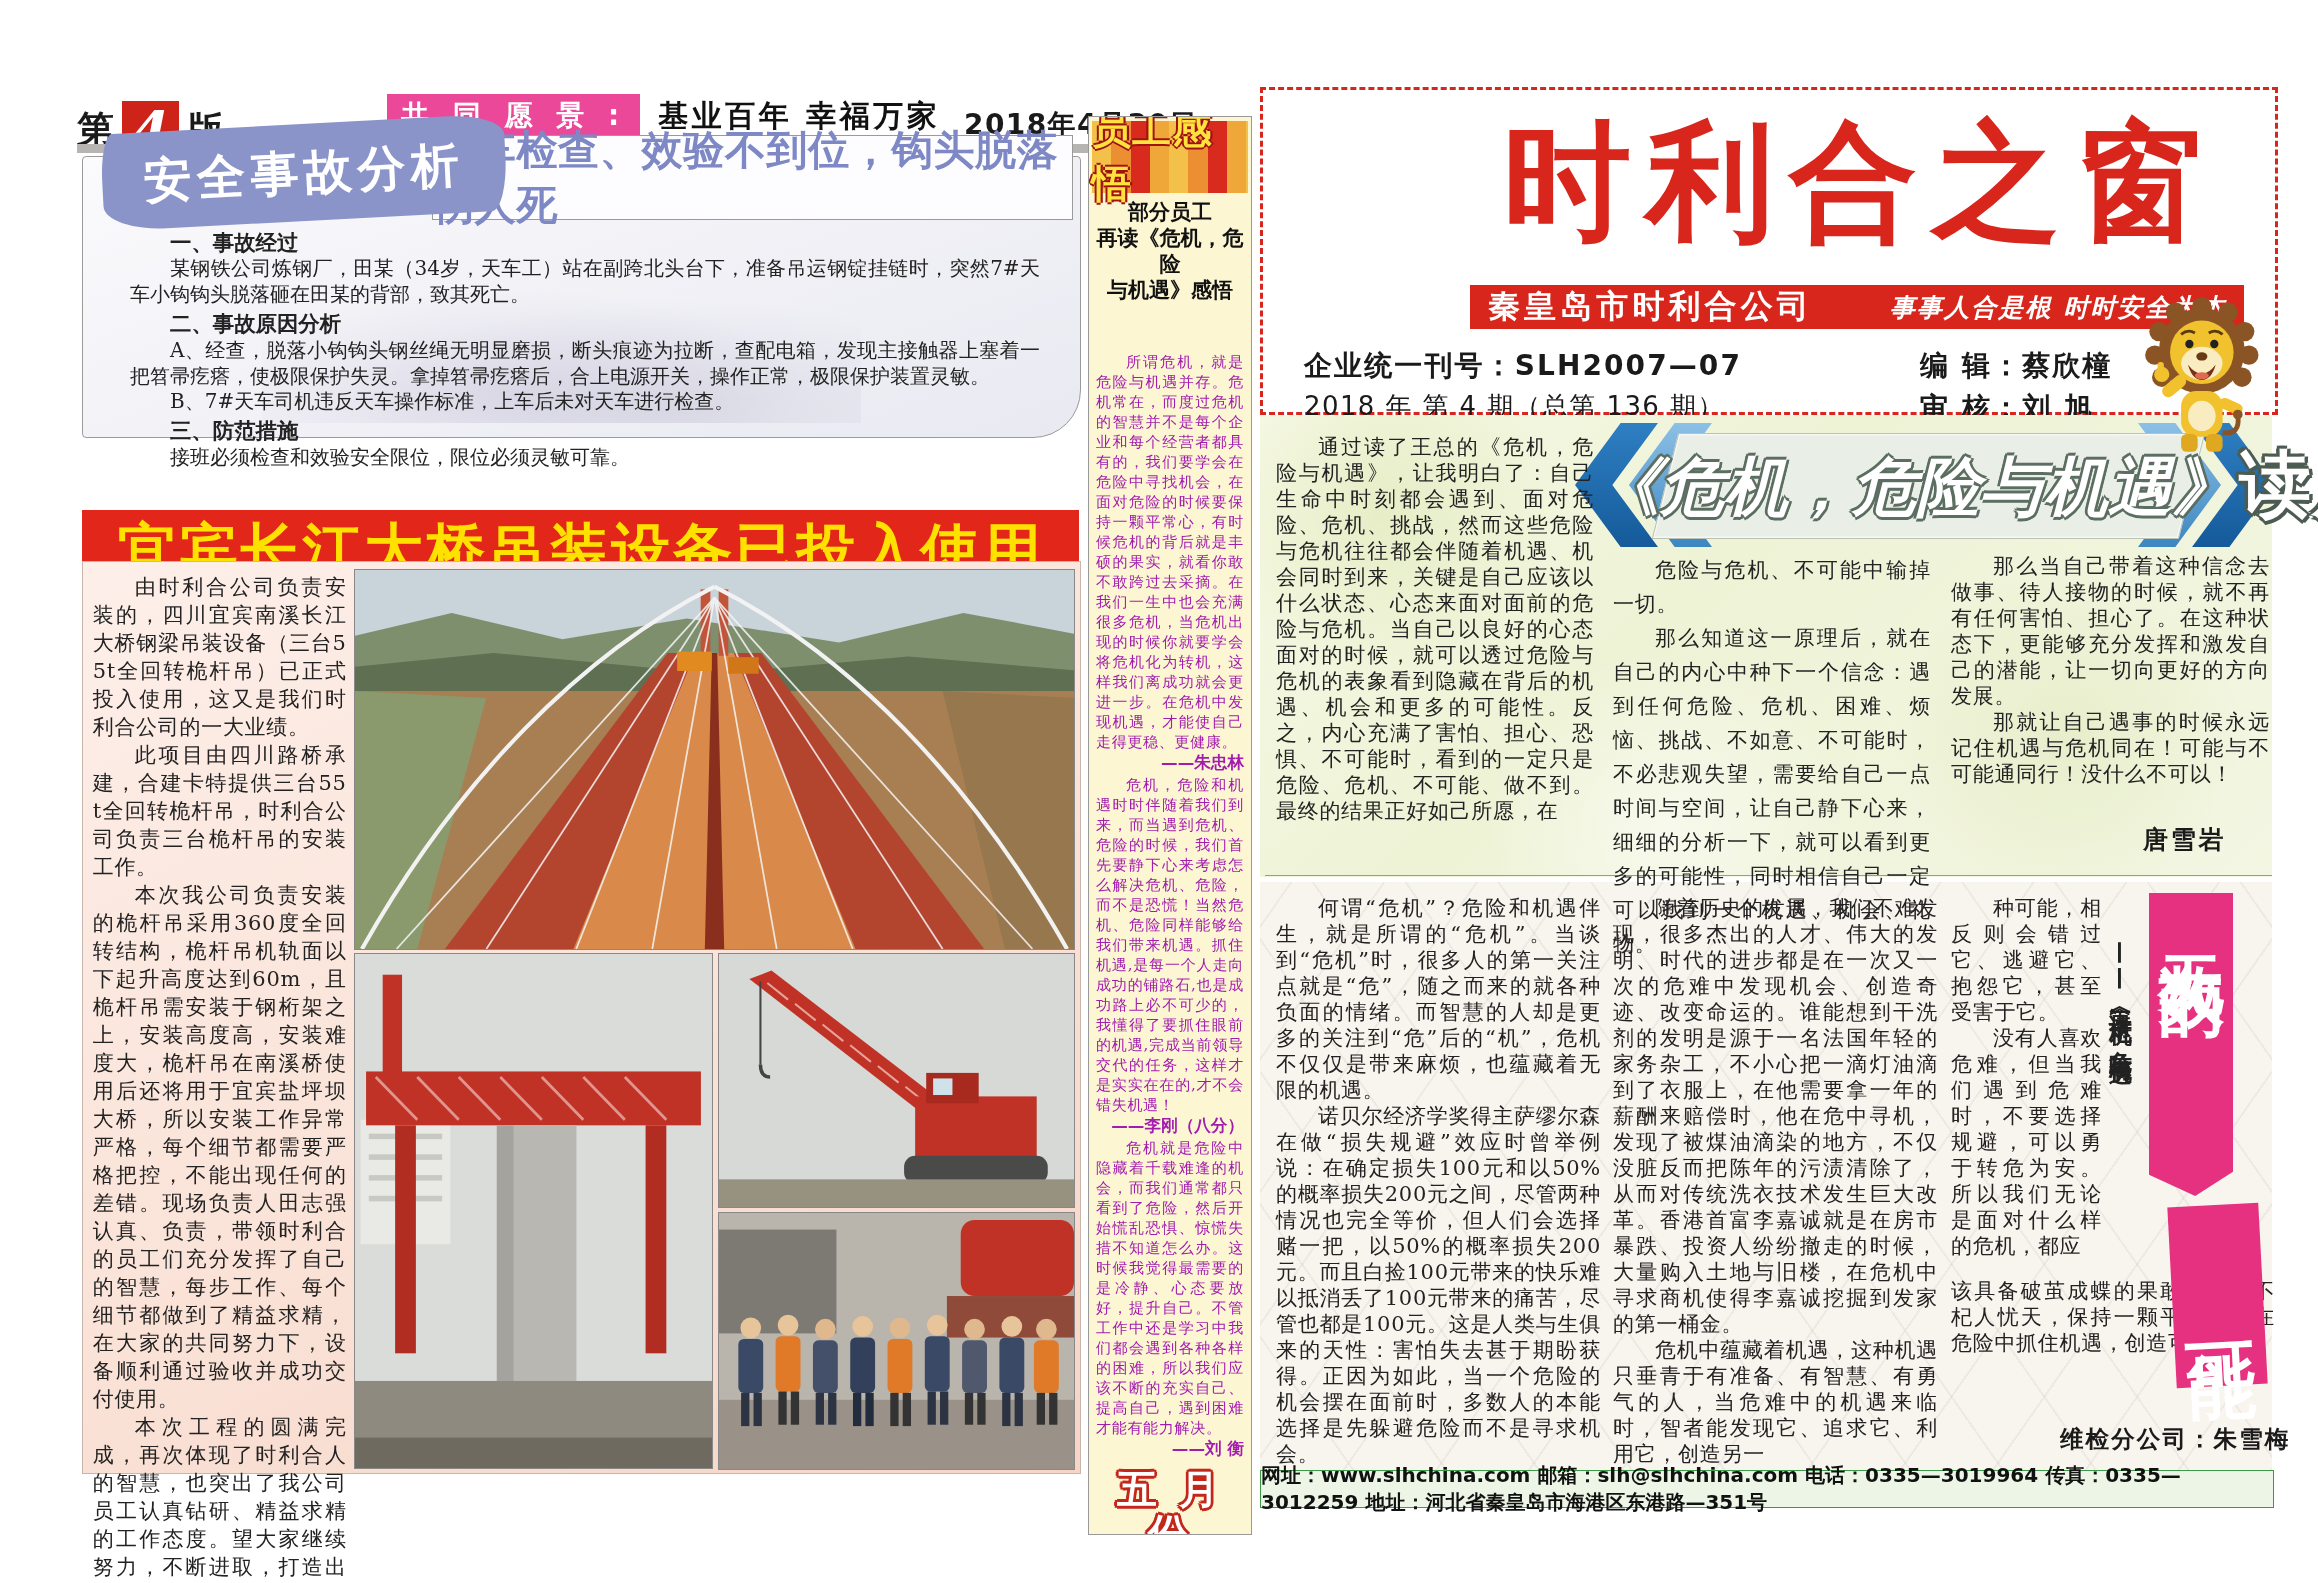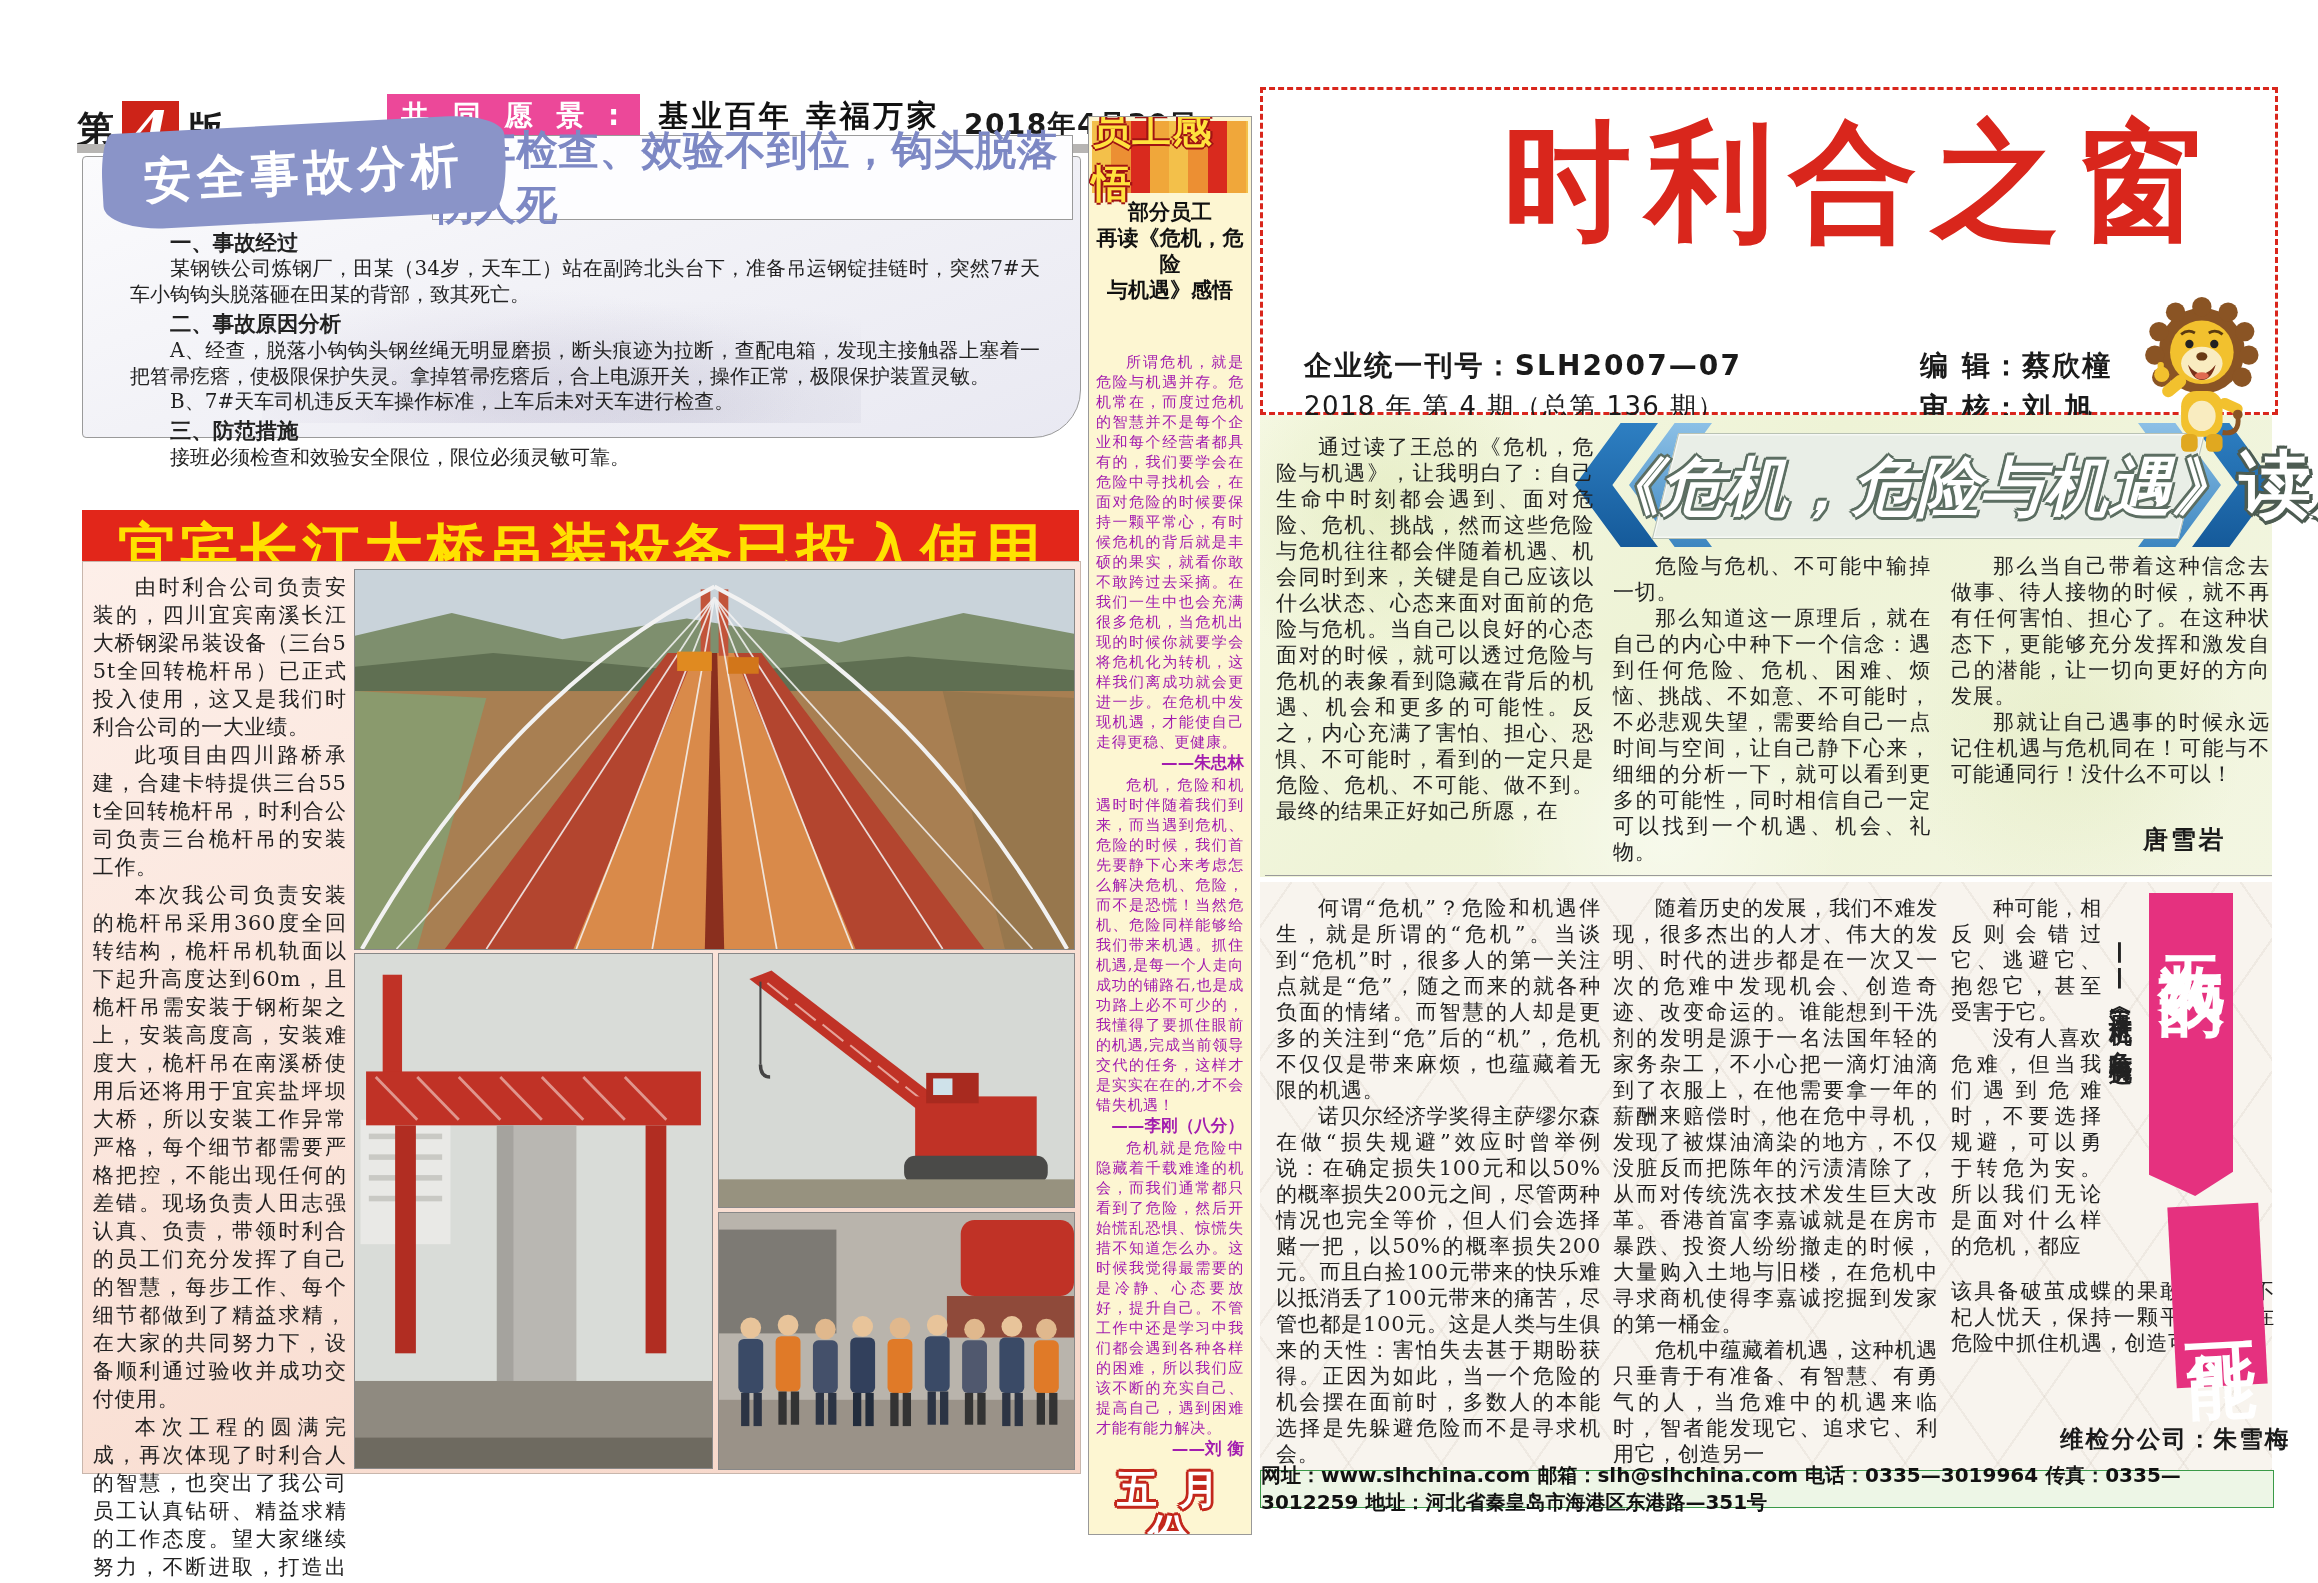--- a/index.html
+++ b/index.html
@@ -119,21 +119,21 @@
   .rev-head-text{position:absolute;left:21px;top:14px;width:664px;text-align:center;white-space:nowrap;z-index:4;}
   .rev-head-main{font-family:"DejaVu Serif",serif;font-style:italic;font-weight:bold;font-size:64px;color:#fff;
         text-shadow:-2.8px 0 #5c6e62,2.8px 0 #5c6e62,0 -2.8px #5c6e62,0 2.8px #5c6e62,-2.1px -2.1px #5c6e62,2.1px 2.1px #5c6e62;}
   .rev-head-suffix{font-size:72px;font-weight:bold;color:#fff;
         text-shadow:-3.5px 0 #4d5c52,3.5px 0 #4d5c52,0 -3.5px #4d5c52,0 3.5px #4d5c52,-2.8px -2.8px #4d5c52,2.8px 2.8px #4d5c52;}
 
   
   .serif-col{font-family:"DejaVu Serif",serif;color:#222;}
   .serif-col p{margin:0;text-indent:2em;text-align:justify;word-break:break-all;letter-spacing:0.7px;}
   .rev-col1{left:1276px;top:434px;width:318px;font-size:21px;line-height:26px;}
-  .rev-col2{left:1613px;top:553px;width:318px;font-size:21px;line-height:26px;}
+  .rev-col2{left:1613px;top:553px;width:318px;font-size:21px;line-height:34px;}
   .rev-col3{left:1951px;top:553px;width:319px;font-size:21px;line-height:26px;}
   .rev-sign{left:2143px;top:823px;font-size:25px;font-weight:bold;letter-spacing:2.8px;}
 
   .pos-col1{left:1276px;top:895px;width:325px;font-size:21px;line-height:26px;}
   .pos-col2{left:1613px;top:895px;width:325px;font-size:21px;line-height:26px;}
   .pos-col3{left:1951px;top:895px;width:151px;font-size:21px;line-height:26px;}
   .pos-col3-wide{left:1951px;top:1278px;width:324px;font-size:21px;line-height:26px;}
   .pos-sign{left:2060px;top:1423px;font-size:23.5px;font-weight:bold;letter-spacing:2.1px;}
 
   
@@ -379,20 +379,24 @@
     </div>
     <div class="bday-title">
       <div>五 月 份</div>
 
     </div>
 
   </div>
 
   <div class="abs masthead">
     <div class="mast-title">时利合之窗</div>
+    <div class="mast-redbar">
+      <span class="mast-company">秦皇岛市时利合公司</span>
+      <span class="mast-motto">事事人合是根  时时安全为本</span>
+    </div>
     <div class="mast-info1">企业统一刊号：SLH2007—07</div>
     <div class="mast-info2">2018 年  第 4 期（总第 136 期）</div>
     <div class="mast-editor">编 辑：蔡欣橦</div>
     <div class="mast-reviewer">审 核：刘    旭</div>
     <div class="lion">
       <svg viewBox="0 0 175 230">
         <circle cx="88" cy="78" r="62" fill="#8a5424"></circle>
         <g fill="#8a5424">
           <circle cx="88" cy="14" r="14"></circle>
             <circle cx="126" cy="22" r="14"></circle>

